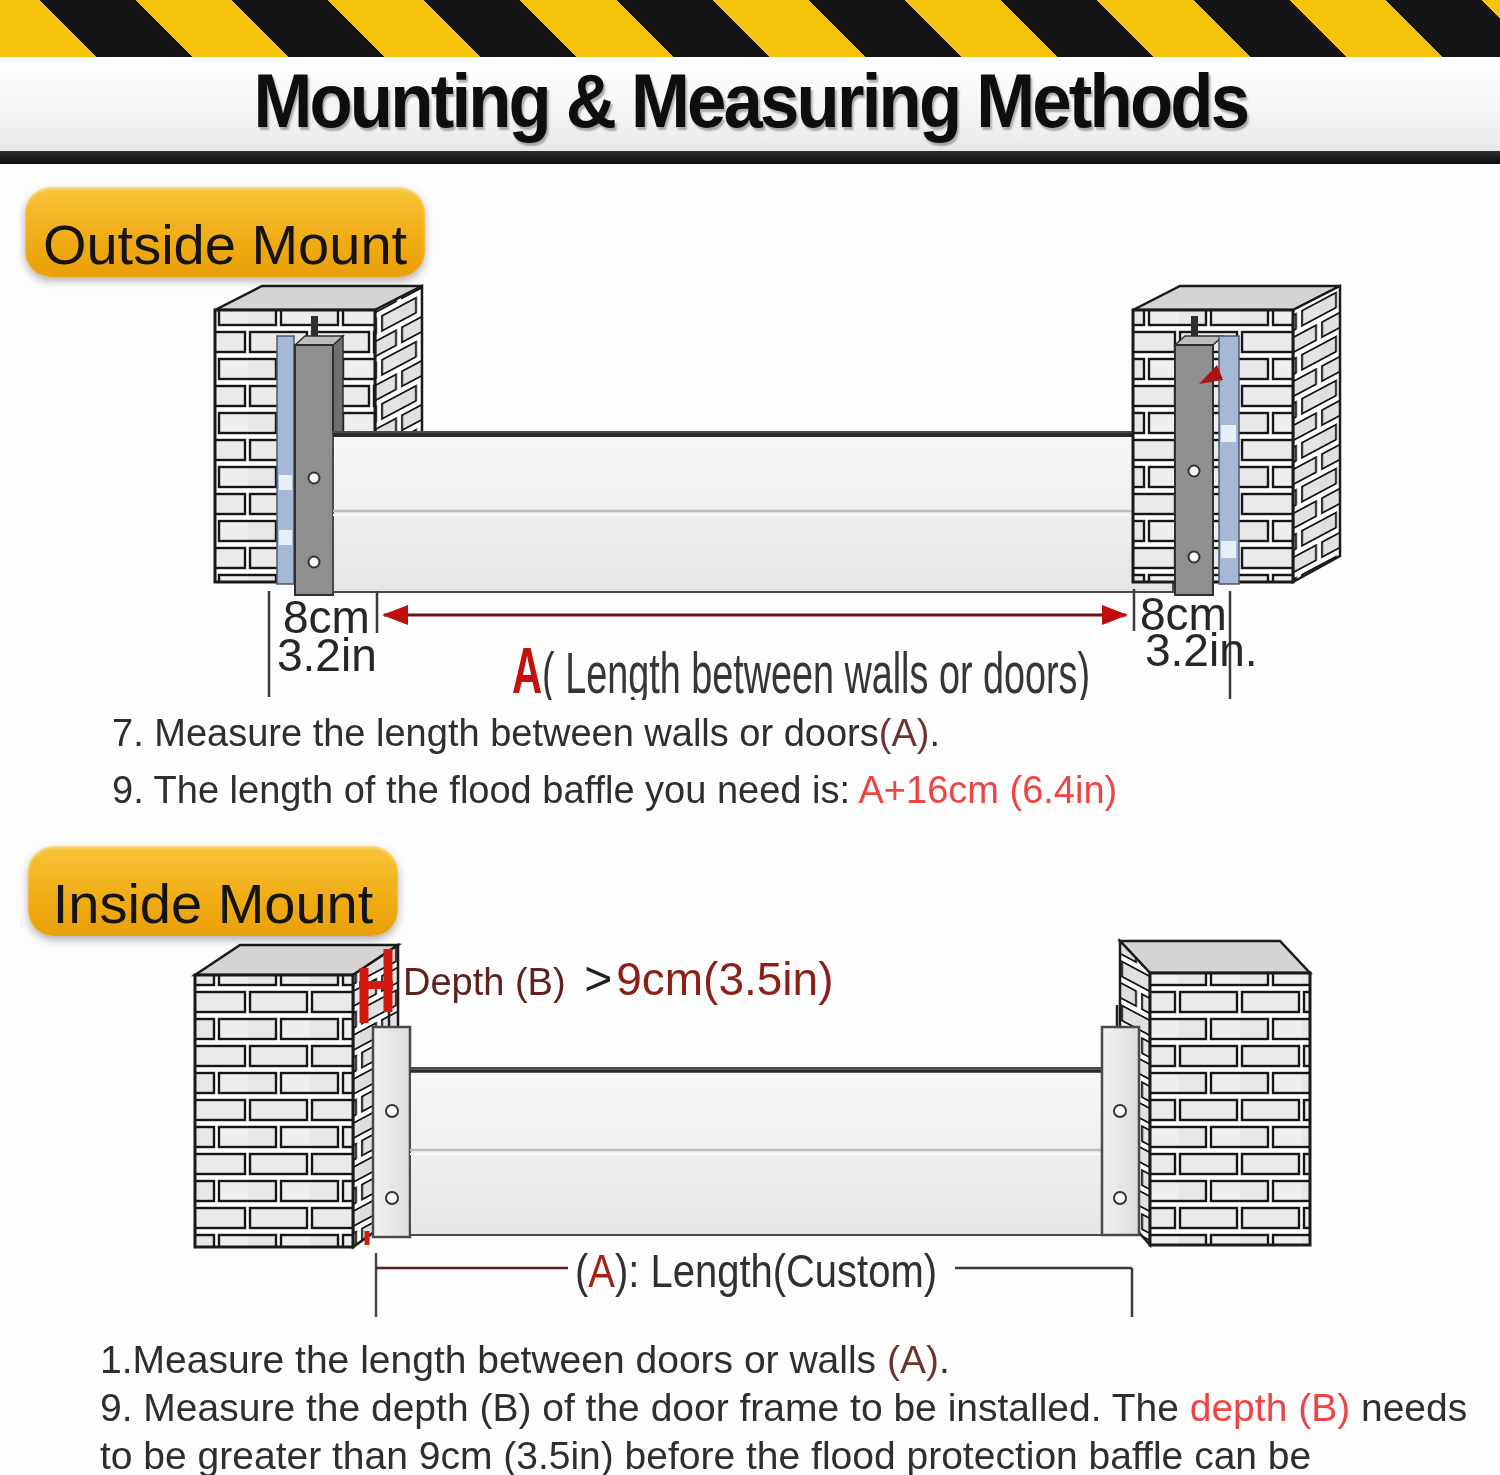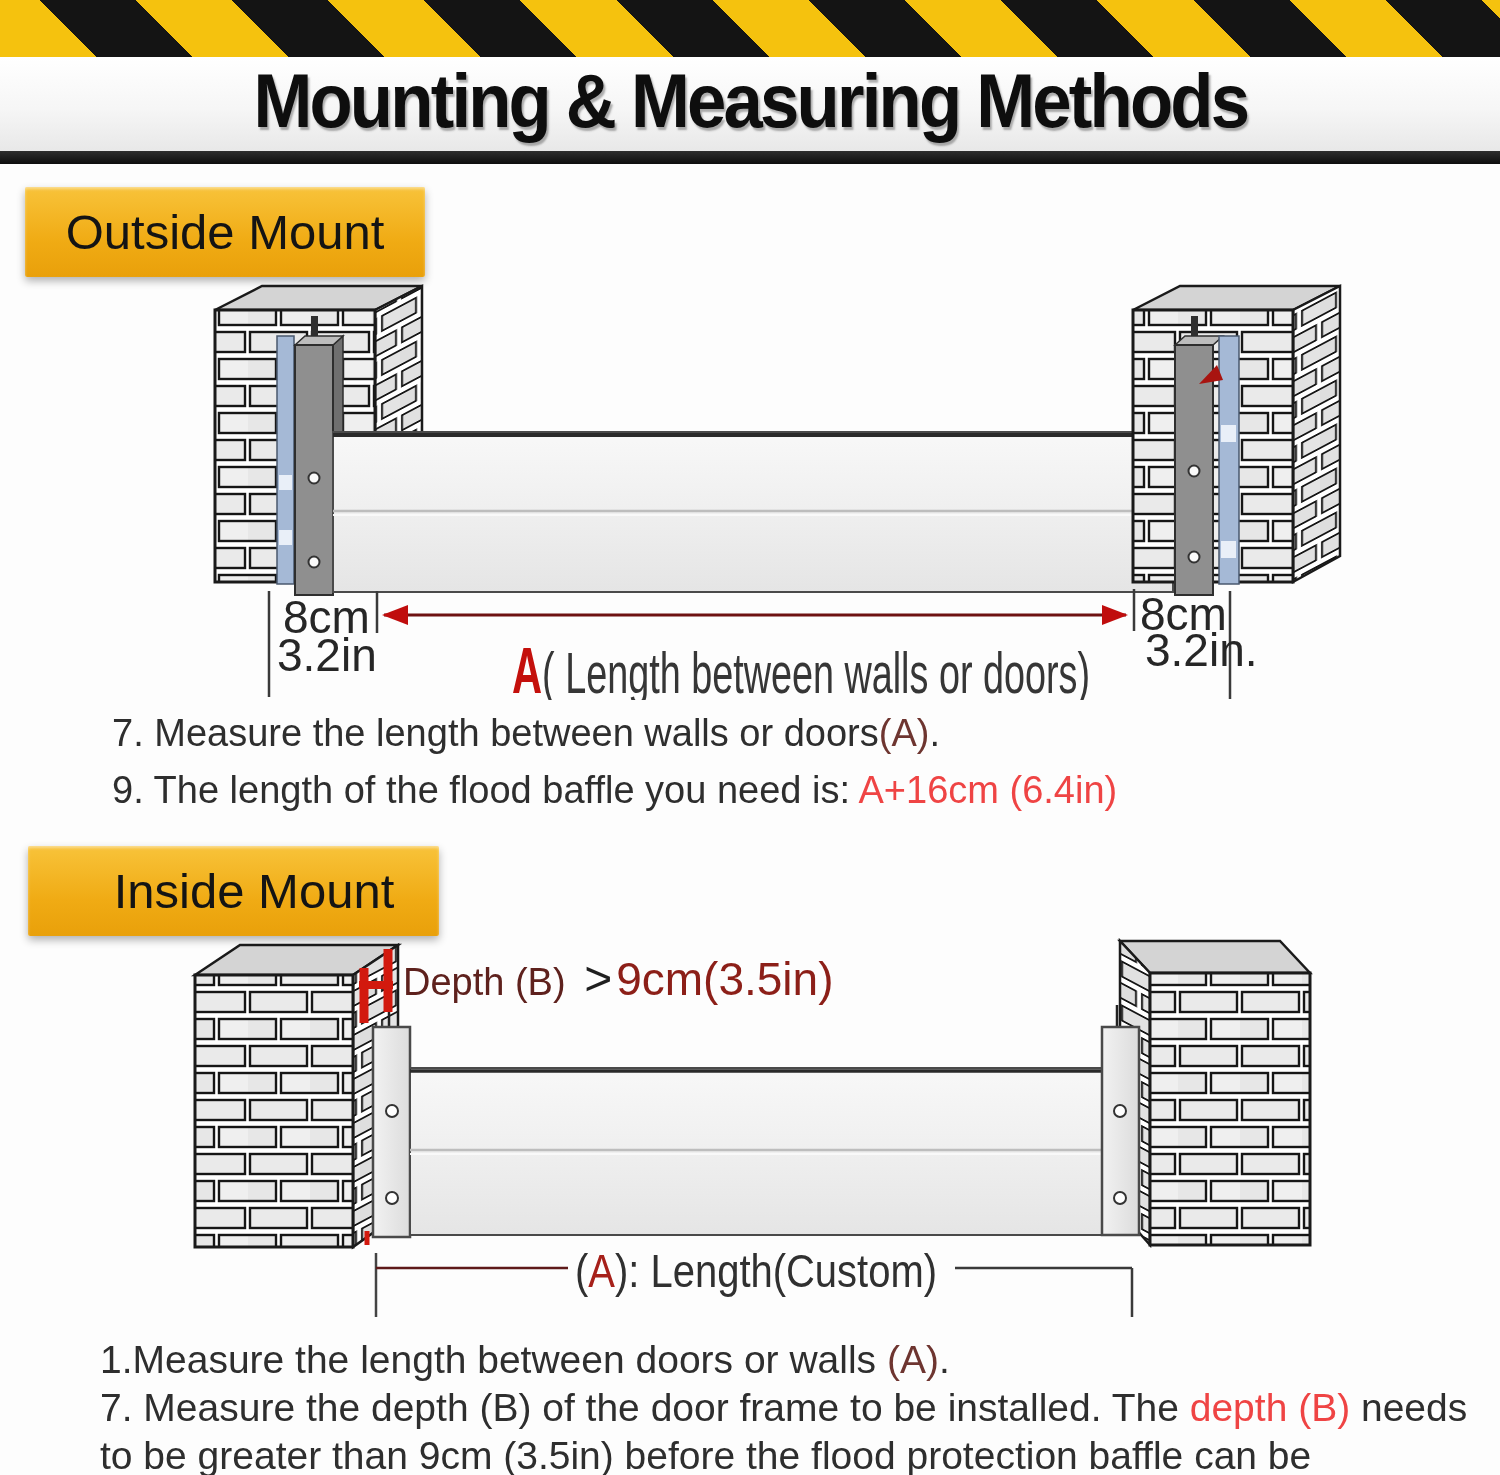--- a/index.html
+++ b/index.html
@@ -20,27 +20,27 @@
   .title {
     font-size:76px; font-weight:bold; letter-spacing:-3px; color:#0e0e0e;
     transform:scaleX(0.93); white-space:nowrap;
     text-shadow:2px 3px 2px rgba(110,110,110,.55);
   }
   .blackbar {
     position:absolute; top:151px; left:0; width:1500px; height:13px;
     background:linear-gradient(180deg,#2e2e2e,#0d0d0d);
   }
   .badge {
-    position:absolute; display:flex; align-items:center; justify-content:center;
+    position:absolute; display:flex; align-items:flex-end; justify-content:center;
     background:linear-gradient(180deg,#f8c33a 0%,#f0ab14 60%,#e9a00a 100%);
-    border-radius:2px; color:#141414; font-size:49px; white-space:nowrap;
+    border-radius:26px; color:#141414; font-size:56px; white-space:nowrap;
     box-shadow:0 4px 8px rgba(0,0,0,.30), inset 0 2px 3px rgba(255,255,255,.45);
   }
   .badge-outside { left:25px;  top:187px; width:400px; height:90px; }
-  .badge-inside  { left:28px;  top:846px; width:370px; height:90px;padding-left:41px; }
+  .badge-inside  { left:28px;  top:846px; width:370px; height:90px; }
   .diagram { position:absolute; left:0; }
   .svg1 { top:275px; }
   .svg2 { top:935px; }
   .diagram text { font-family:"Liberation Sans", sans-serif; }
   .steps { position:absolute; color:#2e2e2e; }
   .steps1 { left:0; top:712px; width:1400px; padding-left:112px; font-size:38px; }
   .steps1 .line { margin-bottom:14px; white-space:nowrap; }
   .steps2 { left:0; top:1336px; width:1372px; padding-left:100px; font-size:39px; line-height:48px; }
   .steps2 .line1 { white-space:nowrap; }
   .hl-red  { color:#ef4444; }
@@ -207,16 +207,16 @@
       <line x1="376" y1="318" x2="376" y2="382" stroke="#444444" stroke-width="2.5"></line>
       <line x1="376" y1="333" x2="568" y2="333" stroke="#5e1a1a" stroke-width="2.5"></line>
       <line x1="955" y1="333" x2="1132" y2="333" stroke="#3a3a3a" stroke-width="2.5"></line>
       <line x1="1132" y1="333" x2="1132" y2="382" stroke="#3a3a3a" stroke-width="2.5"></line>
       <text x="575" y="352" textLength="362" lengthAdjust="spacingAndGlyphs" font-size="46"><tspan fill="#303030">(</tspan><tspan fill="#a6201a">A</tspan><tspan fill="#303030">): Length(Custom)</tspan></text>
     </g>
   </svg>
 
   <div class="steps steps2">
     <div class="line1"><span>1.Measure the length between doors or walls </span><span class="hl-soft">(A)</span><span>.</span></div>
-    <div class="line2"><span>7. Measure the depth (B) of the door frame to be installed. The </span><span class="hl-red">depth (B)</span><span> needs to be greater than 9cm (3.5in) before the flood protection baffle can be installed.</span></div>
+    <div class="line2"><span>9. Measure the depth (B) of the door frame to be installed. The </span><span class="hl-red">depth (B)</span><span> needs to be greater than 9cm (3.5in) before the flood protection baffle can be installed.</span></div>
   </div>
 
 </div>
 
 </body></html>

